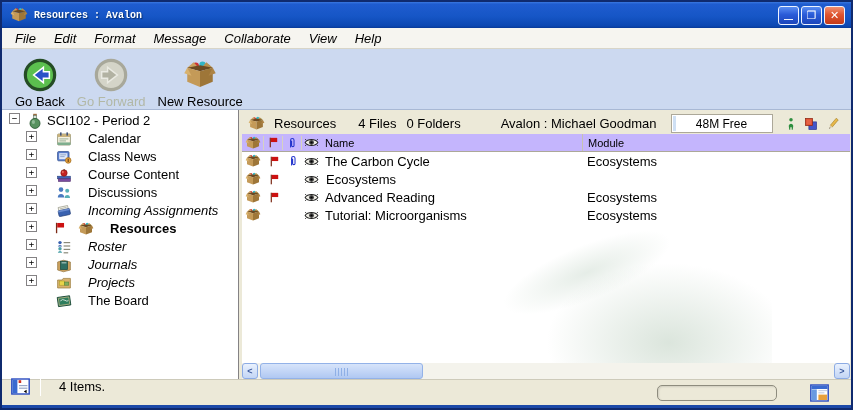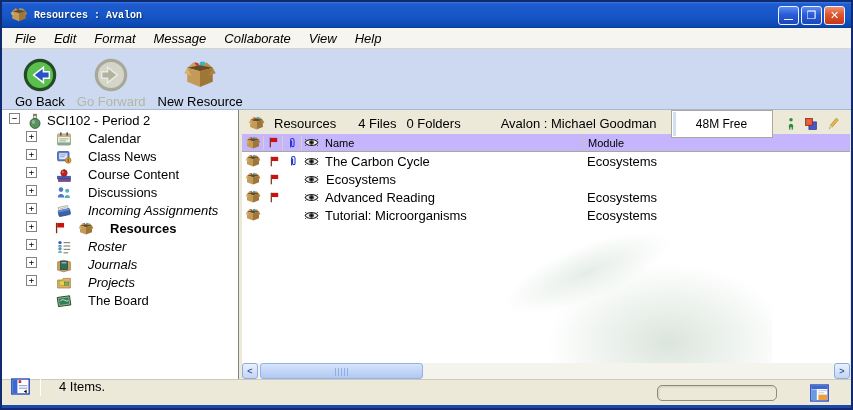--- a/index.html
+++ b/index.html
@@ -55,21 +55,21 @@
   .treerow.bold .lbl{ font-weight:bold; }
 
   
   .rightpanel{ position:absolute; left:240px; top:0; right:1px; height:269px; background:#fff; overflow:hidden; }
   .panelheader{ height:24px; background:#ece9d8; display:flex; align-items:center;
     padding:3px 4px 0 6px; font-size:13px; color:#000; }
   .panelheader .hico{ width:17px; height:17px; margin-right:9px; }
   .ph-title{ margin-right:22px; }
   .ph-files{ margin-right:10px; } .ph-folders{ margin-right:0; }
   .ph-user{ margin-left:40px; }
-  .freebox{ width:102px; height:28px; background:#fff; border:1px solid #aca899; margin-left:14px;
+  .freebox{ width:102px; height:19px; background:#fff; border:1px solid #aca899; margin-left:14px;
     position:relative; display:flex; align-items:center; justify-content:center; font-size:12px; }
   .freebox .tick{ position:absolute; left:1px; top:1px; bottom:1px; width:3px; background:#cfe0f4; }
   .ph-icons{ margin-left:auto; display:flex; align-items:center; gap:8px; padding-right:6px; }
   .ph-icons .sico{ width:14px; height:14px; }
   .ph-icons .sico.person{ width:10px; }
 
   .colheader{ height:18px; background:#c4b5fd; border-bottom:1px solid #aca899;
     display:flex; align-items:center; font-size:11px; color:#000; }
   .cell-ico{ width:22px; flex:0 0 22px; display:flex; justify-content:center; }
   .cell-flag{ width:19px; flex:0 0 19px; display:flex; justify-content:center; }

